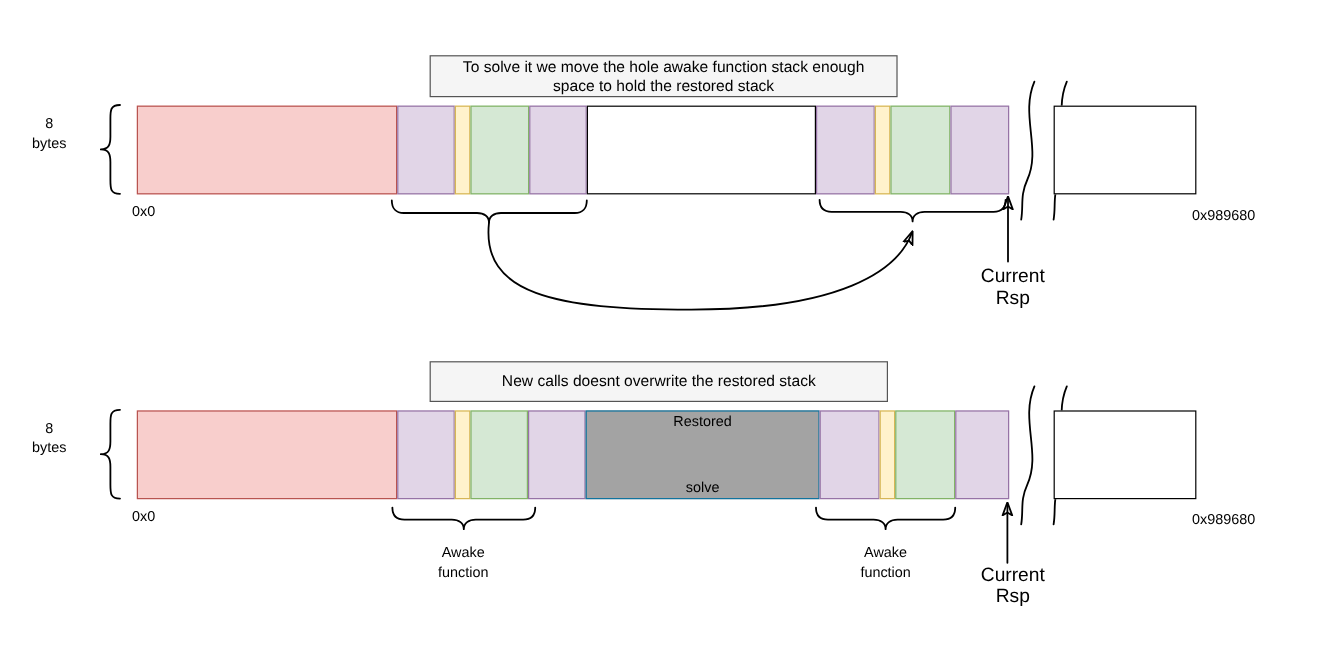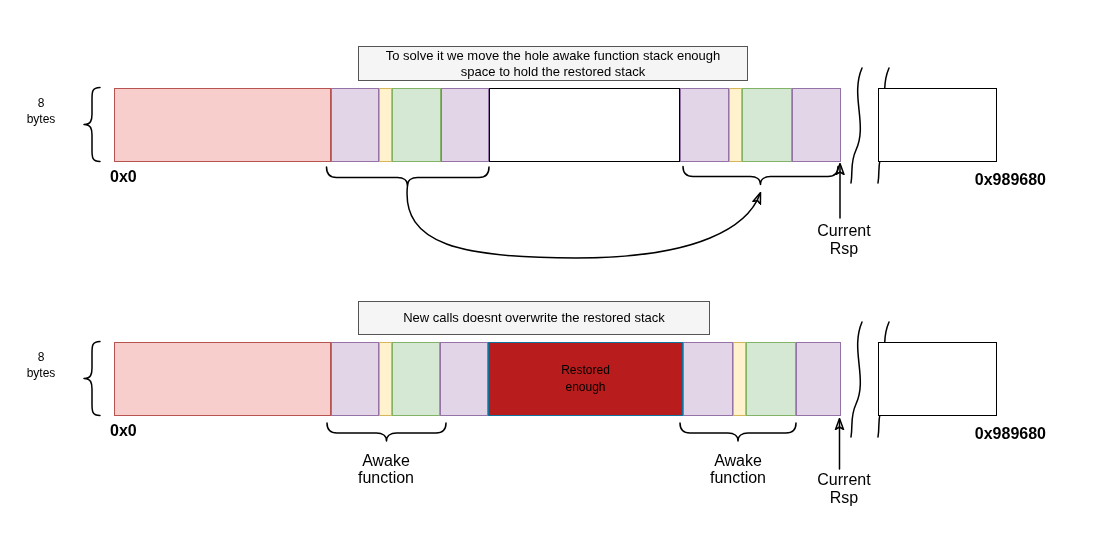--- a/index.html
+++ b/index.html
@@ -10,25 +10,25 @@
   svg.overlay path{fill:none;stroke:#000;stroke-width:1.5;stroke-linecap:round;stroke-linejoin:round;}
   .note{position:absolute;box-sizing:border-box;border:1.5px solid #555;background:#f5f5f5;
         display:flex;align-items:center;justify-content:center;text-align:center;
         font-size:13px;line-height:15.5px;padding:2px 12px;}
   .bar{position:absolute;display:flex;height:74px;}
   .seg{flex:none;box-sizing:border-box;height:100%;border:1.5px solid;
        display:flex;flex-direction:column;align-items:center;justify-content:center;
        font-size:12px;line-height:17px;text-align:center;}
   .stub{position:absolute;box-sizing:border-box;width:119px;height:74px;
         background:#fff;border:1.5px solid #000;}
-  .lbl{position:absolute;font-size:16px;line-height:17px;font-weight:bold;}
+  .lbl{position:absolute;font-size:12px;line-height:17px;}
   .ctr{text-align:right;}
   .bytes{position:absolute;left:11px;width:60px;text-align:center;font-size:12px;line-height:16px;}
   .rsp{position:absolute;width:88px;text-align:center;font-size:16px;line-height:18px;}
-  .awake{position:absolute;width:100px;text-align:center;font-size:16px;line-height:17px;}
+  .awake{position:absolute;width:100px;text-align:center;font-size:12px;line-height:17px;}
 </style>
 </head>
 <body>
 
 <div class="abs" style="left:0;top:0;width:1101px;height:556px;">
 
   <svg class="overlay" viewBox="0 0 1101 556">
     <defs>
       <marker id="arrow" viewBox="0 0 12 12" refX="10" refY="6" markerWidth="12" markerHeight="12" orient="auto" markerUnits="userSpaceOnUse">
         <path d="M 0.5 2 L 11.5 6 L 0.5 10 L 3 6 Z" fill="#000" stroke="none"></path>
@@ -85,38 +85,38 @@
     <div class="lbl" style="left:110px;top:168px;">0x0</div>
     <div class="lbl ctr" style="left:946px;top:171px;width:100px;">0x989680</div>
 
     <div class="rsp" style="left:800px;top:222px;">
       <div>Current</div>
       <div>Rsp</div>
     </div>
   </section>
 
   <section>
-    <div class="note" style="left: 358px; top: 301px; width: 352px; height: 34px; background: rgb(245, 245, 245); border-color: rgb(85, 85, 85);">
+    <div class="note" style="left: 358px; top: 301px; width: 382px; height: 34px; background: rgb(245, 245, 245); border-color: rgb(85, 85, 85);">
       <span>New calls doesnt overwrite the restored stack</span>
     </div>
 
     <div class="bytes" style="top:349px;">
       <div>8</div>
       <div>bytes</div>
     </div>
 
     <div class="bar" style="left:114px;top:342px;width:727px;">
         <div class="seg" style="width: 217px; background: rgb(248, 206, 204); border-color: rgb(184, 84, 80);"></div>
         <div class="seg" style="width: 48px; background: rgb(225, 213, 231); border-color: rgb(150, 115, 166);"></div>
         <div class="seg" style="width: 13px; background: rgb(255, 242, 204); border-color: rgb(214, 182, 86);"></div>
         <div class="seg" style="width: 48px; background: rgb(213, 232, 212); border-color: rgb(130, 179, 102);"></div>
         <div class="seg" style="width: 48px; background: rgb(225, 213, 231); border-color: rgb(150, 115, 166);"></div>
-        <div class="seg" style="width: 195px; background: #b91c1c; border-color: rgb(16, 115, 158);">
+        <div class="seg" style="width: 195px; background: #a3a3a3; border-color: rgb(16, 115, 158); justify-content: space-between;">
           <div>Restored</div>
-          <div>enough</div>
+          <div>solve</div>
         </div>
         <div class="seg" style="width: 50px; background: rgb(225, 213, 231); border-color: rgb(150, 115, 166);"></div>
         <div class="seg" style="width: 13px; background: rgb(255, 242, 204); border-color: rgb(214, 182, 86);"></div>
         <div class="seg" style="width: 50px; background: rgb(213, 232, 212); border-color: rgb(130, 179, 102);"></div>
         <div class="seg" style="width: 45px; background: rgb(225, 213, 231); border-color: rgb(150, 115, 166);"></div>
       </div>
 
     <div class="stub" style="left:878px;top:342px;"></div>
 
     <div class="lbl" style="left:110px;top:422px;">0x0</div>

